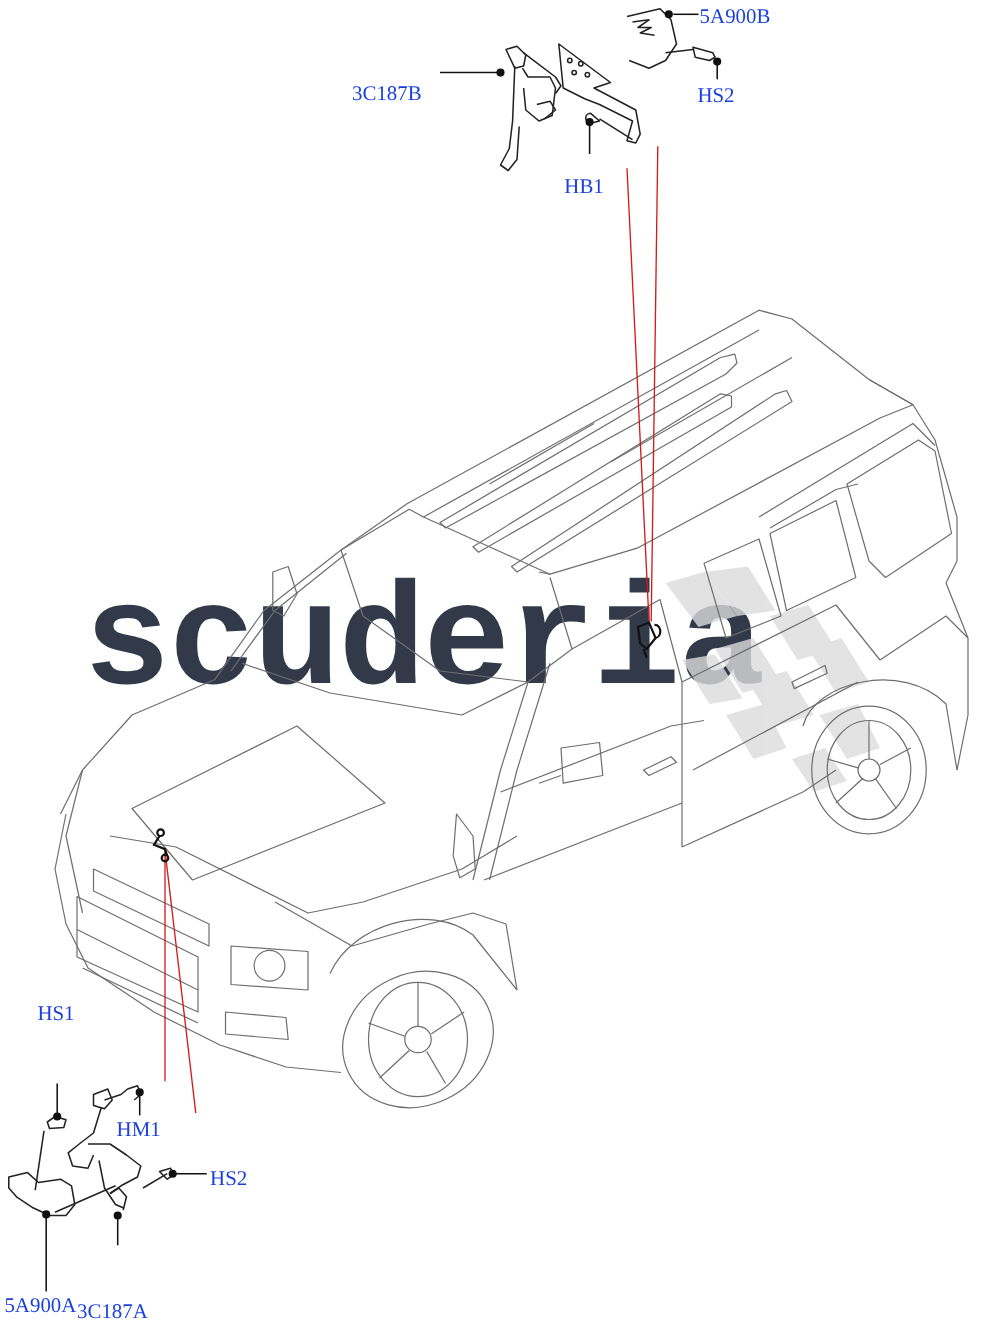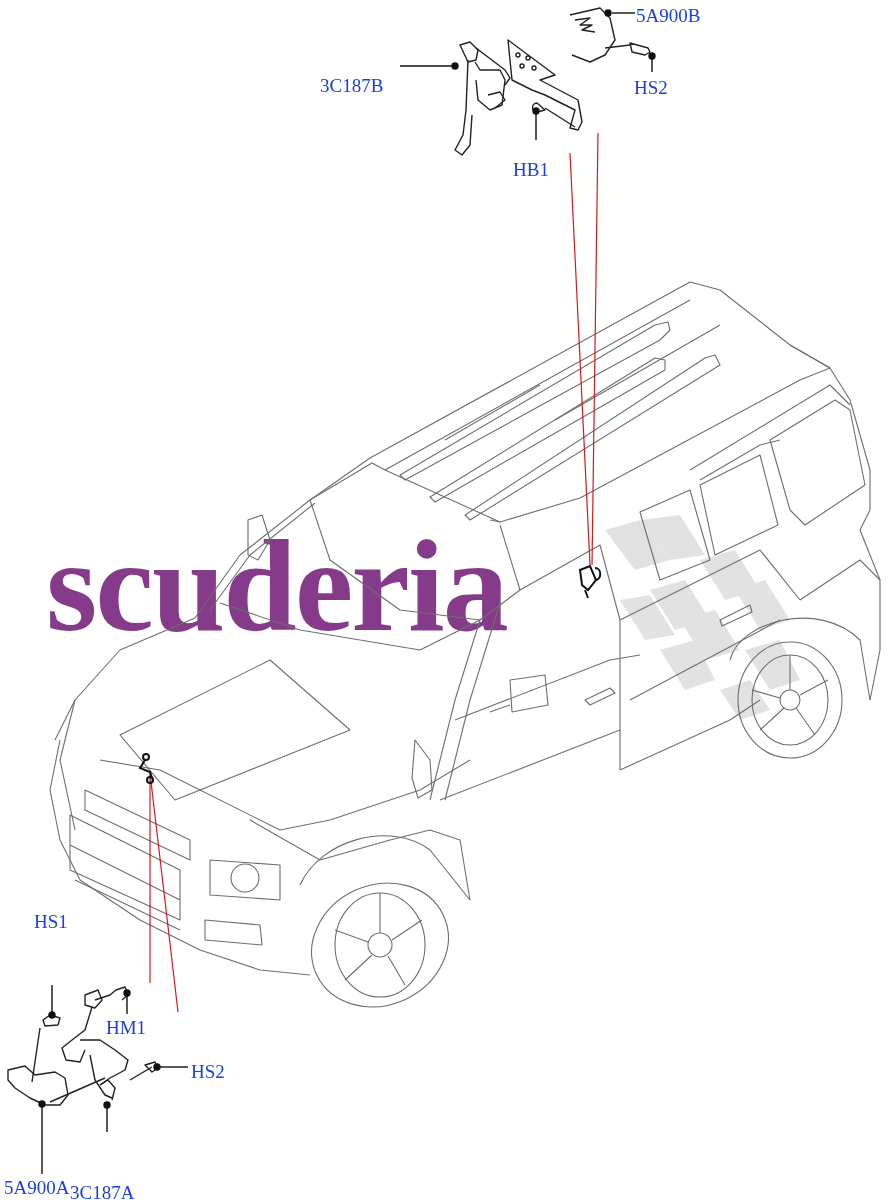--- a/index.html
+++ b/index.html
@@ -1,18 +1,18 @@
 <!DOCTYPE html>
 <html><head>
 <meta charset="utf-8">
 <style>
   html, body { margin:0; padding:0; background:#ffffff; }
   body { width:894px; height:1200px; position:relative; overflow:hidden; font-family:"Liberation Sans", sans-serif; }
   #stage { position:absolute; left:0; top:0; width:894px; height:1200px; }
-  .wm-big { position:absolute; left:46px; top:520px; font-family:Liberation Serif, serif; font-weight:bold; font-size:132px; letter-spacing:-2px; color:#701a75; line-height:1; opacity:0.85; }
+  .wm-big { position:absolute; left:76px; top:520px; font-family:Liberation Mono, monospace; font-weight:bold; font-size:132px; letter-spacing:-2px; color:#0f172a; line-height:1; opacity:0.85; }
   .wm-small { position:absolute; left:66px; top:640px; font-family:"Liberation Sans", sans-serif; font-size:44px; color:#e6e6e6; letter-spacing:68px; line-height:1; }
   .callout { position:absolute; color:#1a3fe0; font-size:19px; font-family:Liberation Serif, serif; line-height:1; white-space:nowrap; }
   svg { position:absolute; left:0; top:0; }
 </style>
 </head>
 <body>
 
 <div id="stage">
 
   <div class="wm-big">scuderia</div>

